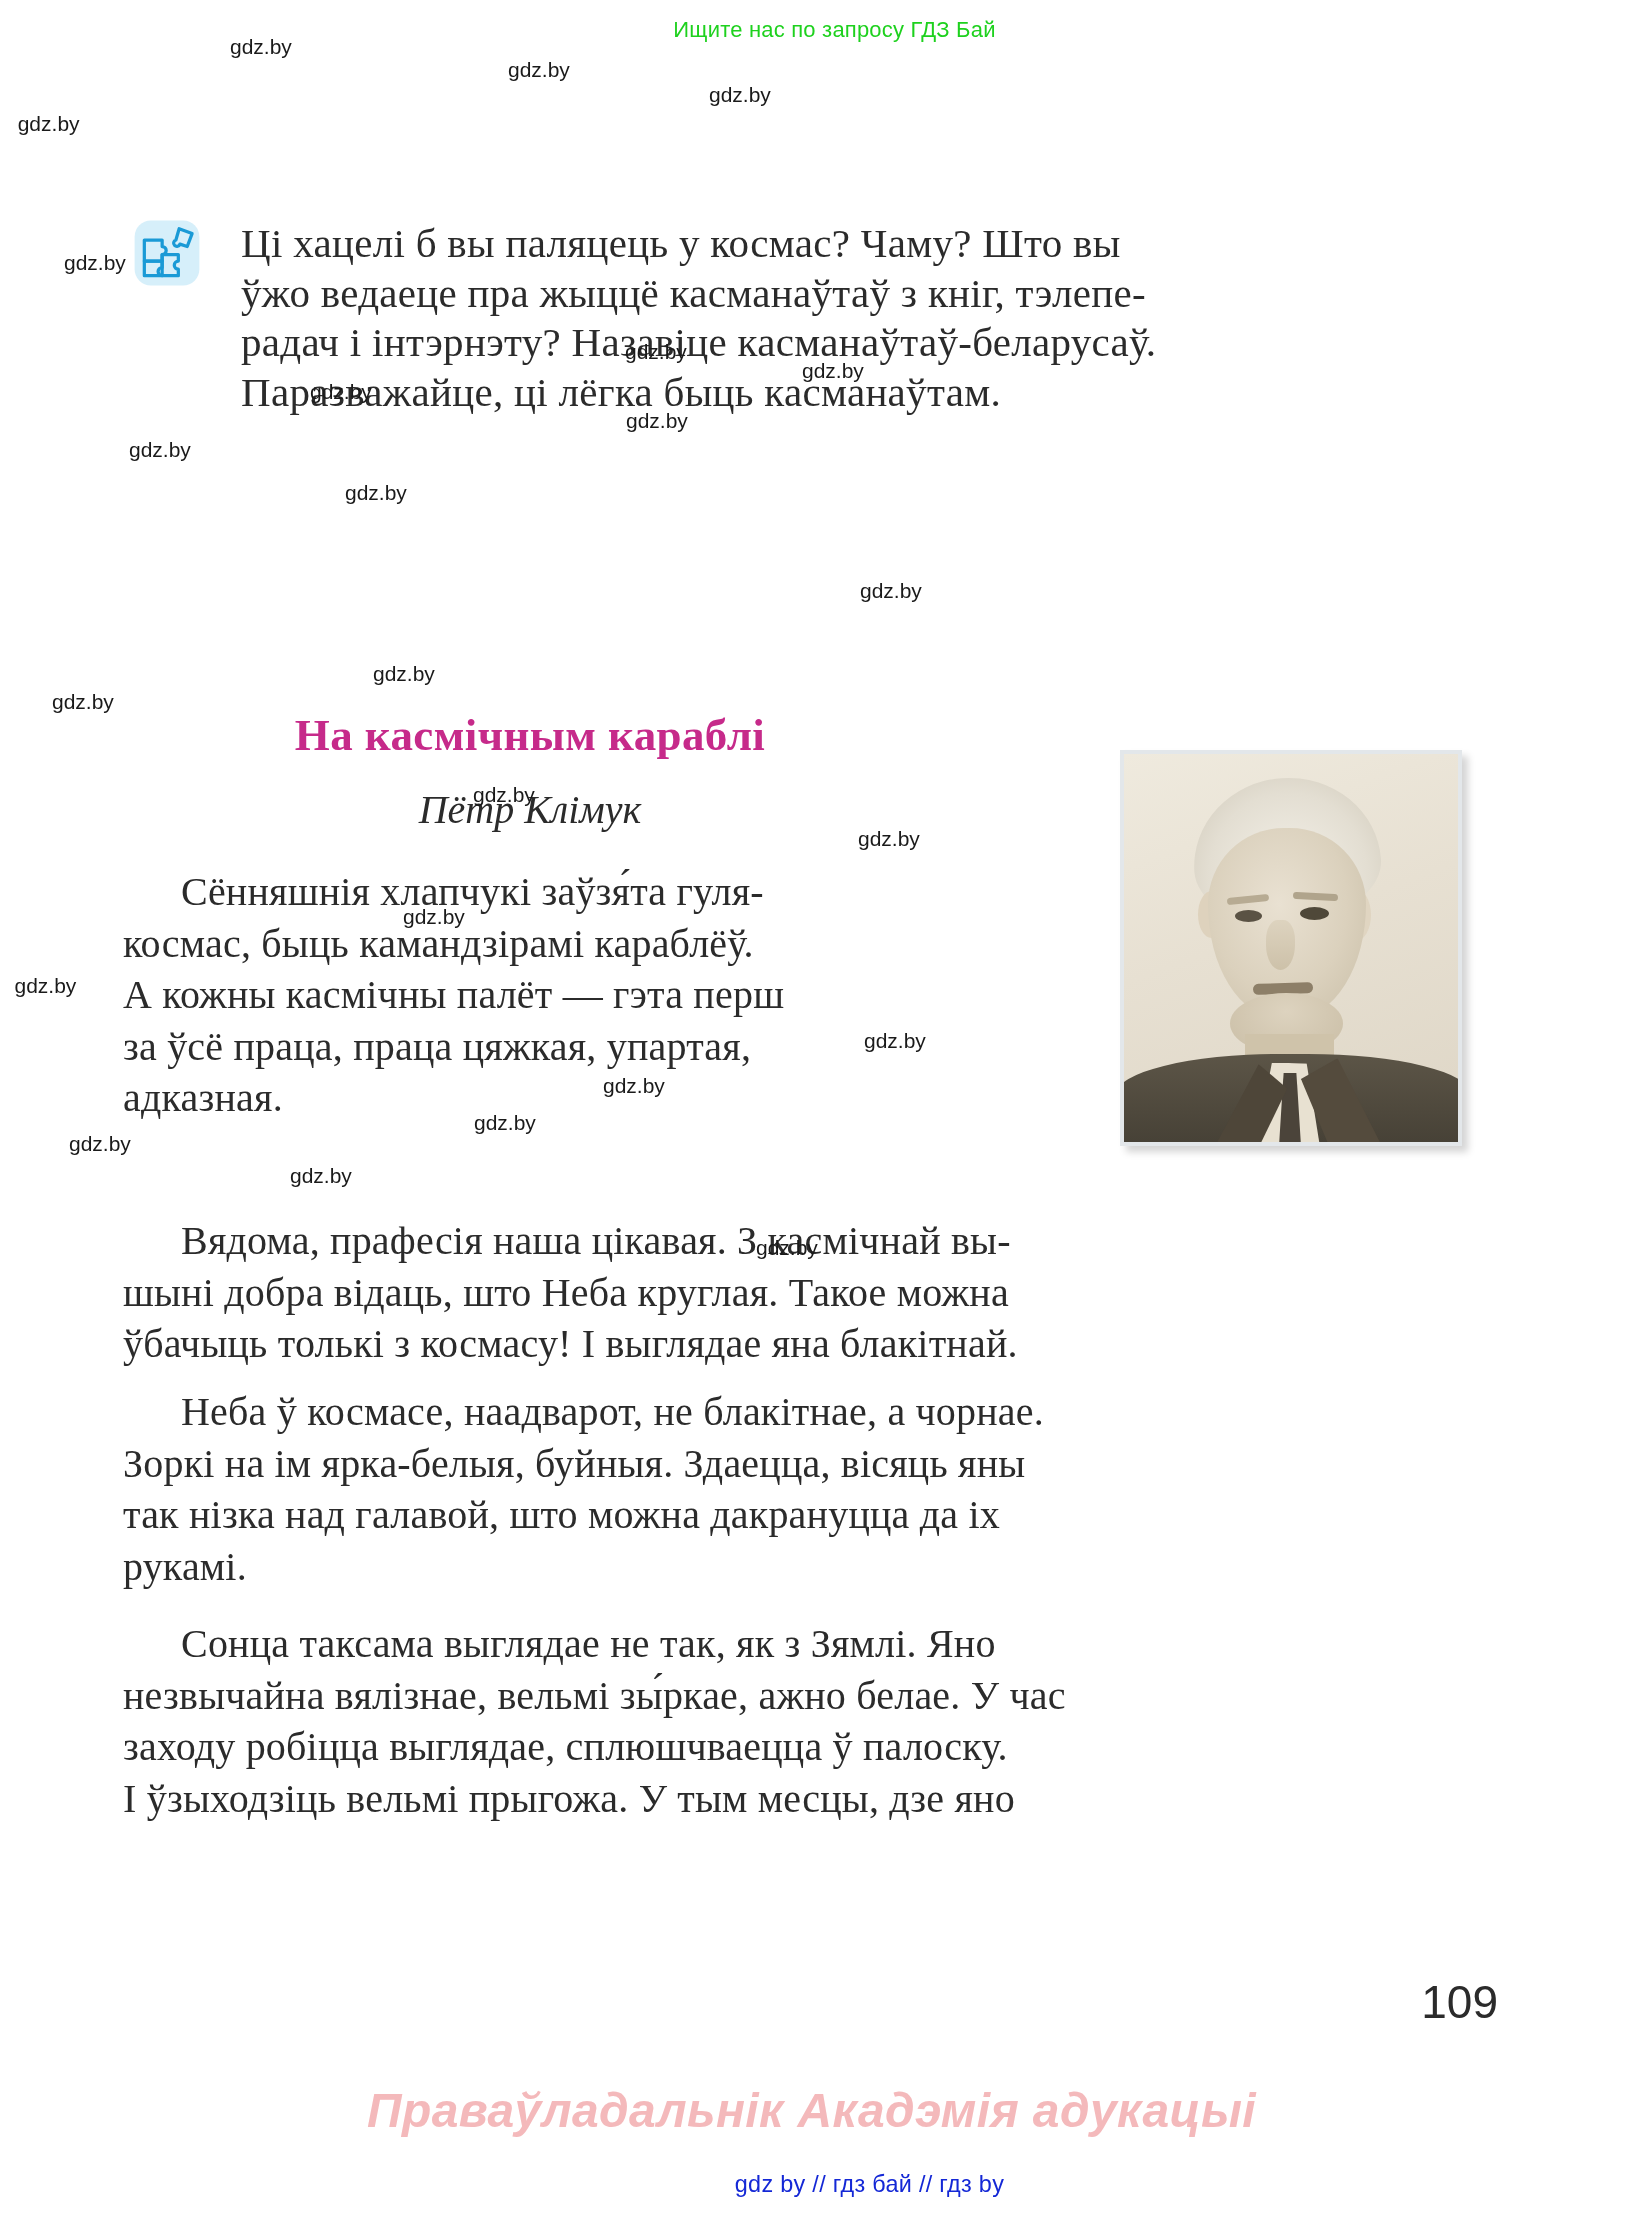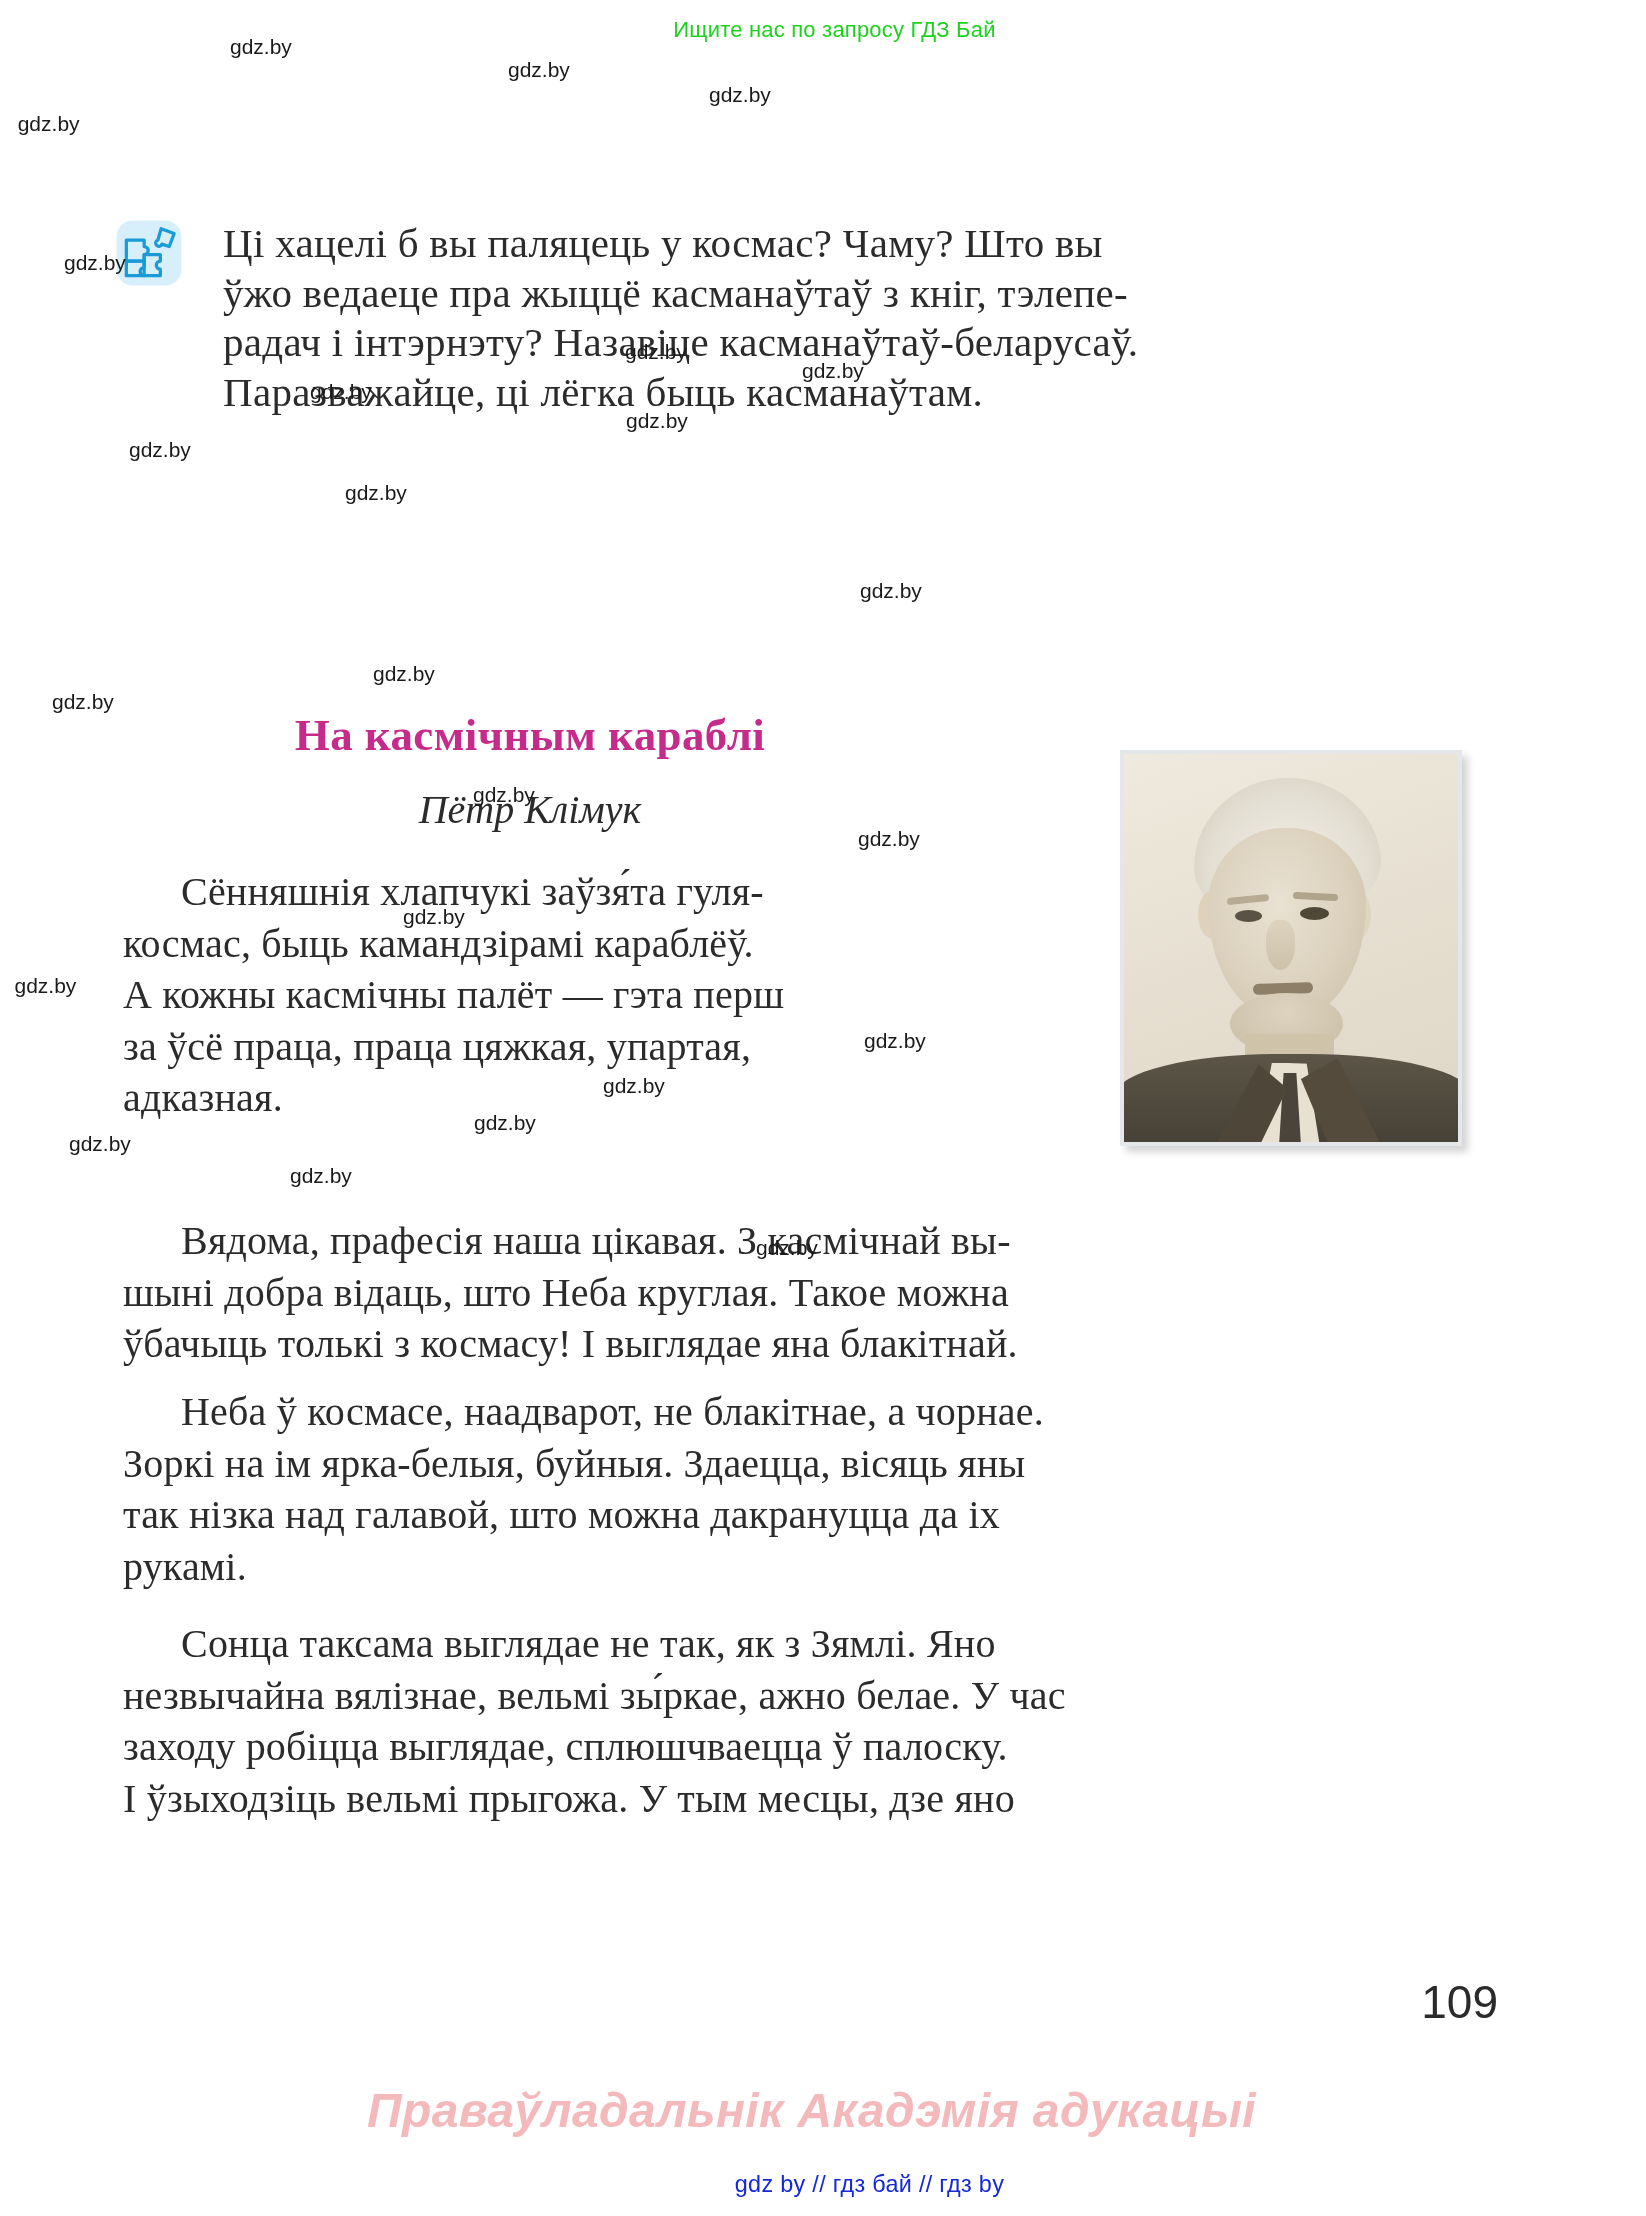--- a/index.html
+++ b/index.html
@@ -53,21 +53,21 @@
     position: absolute;
     top: 0;
     left: 0;
     width: 1647px;
     height: 2216px;
   }
 
   
   #question-block {
     position: absolute;
-    left: 115px;
+    left: 133px;
     top: 219px;
     width: 1370px;
     font-family: Liberation Serif, serif;
   }
   .icon-box {
     position: absolute;
     left: 0;
     top: 0;
     width: 68px;
     height: 68px;

